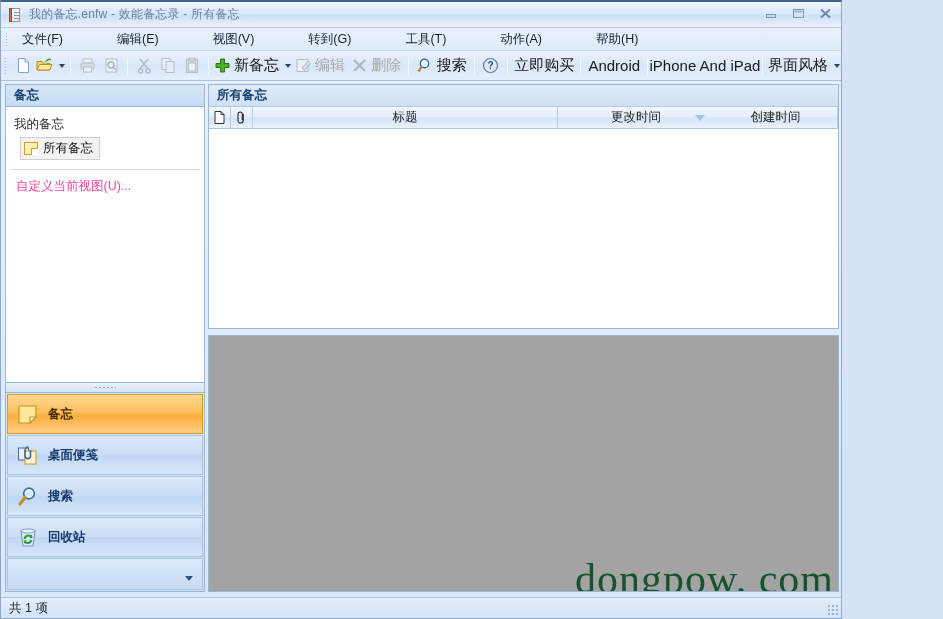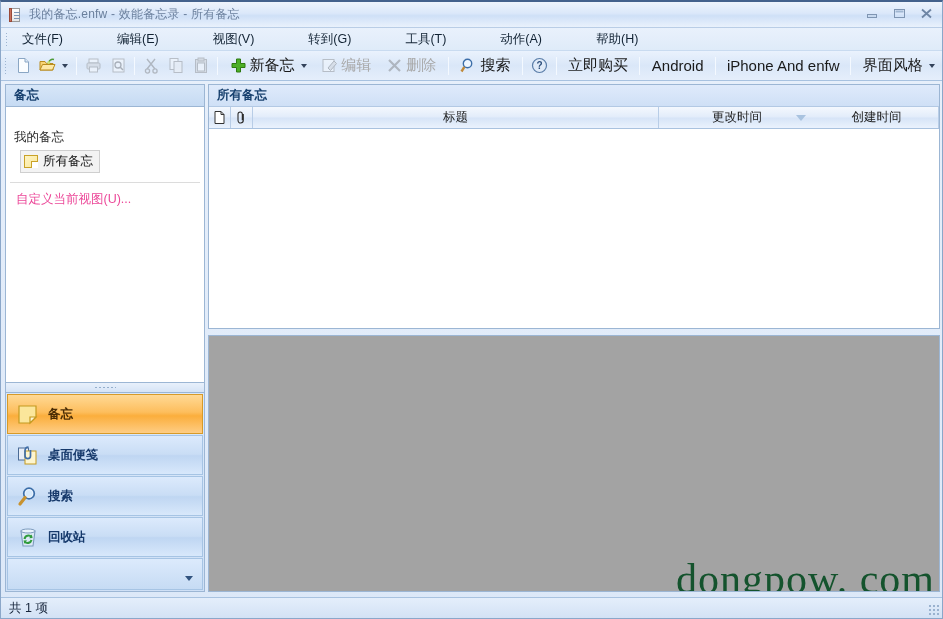--- a/index.html
+++ b/index.html
@@ -6,21 +6,21 @@
   html, body {
     margin: 0; padding: 0;
     width: 943px; height: 619px;
     overflow: hidden;
     font-family: "Liberation Sans", "DejaVu Sans", sans-serif;
     font-size: 12px;
     background: #d6e3f5;
   }
   #app {
     position: relative;
-    width: 943px; height: 619px;
+    width: 842px; height: 619px;
     background: linear-gradient(to bottom, #e8f0fb 0%, #dce8f8 100%);
     border: 1px solid #8ba7c9;
     border-top: 2px solid #44628c;
     overflow: hidden;
   }
 
   
   .titlebar {
     position: relative;
     height: 26px;
@@ -141,21 +141,21 @@
     display: flex; flex-direction: column;
   }
   .nav-header {
     height: 22px; flex: none;
     background: linear-gradient(to bottom, #d7e6f8 0%, #c6dbf3 100%);
     border-bottom: 1px solid #9cb6d4;
     display: flex; align-items: center;
     padding-left: 8px;
     color: #17406e; font-weight: bold; font-size: 12.5px;
   }
-  .tree-body { flex: 1; padding-top: 20px; background: #fff; }
+  .tree-body { flex: 1; padding-top: 7px; background: #fff; }
   .tree-group {
     padding: 2px 0 4px 8px;
     color: #2a2a2a; font-size: 12.5px;
   }
   .tree-item-row { padding: 0 0 0 14px; }
   .tree-item {
     display: inline-flex; align-items: center; gap: 5px;
     padding: 2px 6px 2px 3px;
     border: 1px solid #cfcfcf;
     background: #f3f3f3;
@@ -491,21 +491,21 @@
 
     <div class="tb-btn text">
       <span class="tb-label">立即购买</span>
     </div>
     <div class="tb-sep"></div>
     <div class="tb-btn text">
       <span class="tb-label">Android</span>
     </div>
     <div class="tb-sep"></div>
     <div class="tb-btn text">
-      <span class="tb-label">iPhone And enfw</span>
+      <span class="tb-label">iPhone And iPad</span>
     </div>
     <div class="tb-sep"></div>
     <div class="tb-btn text">
       <span class="tb-label">界面风格</span>
       <div class="tb-caret"></div>
     </div>
   </div>
 
   <div class="body">
 

